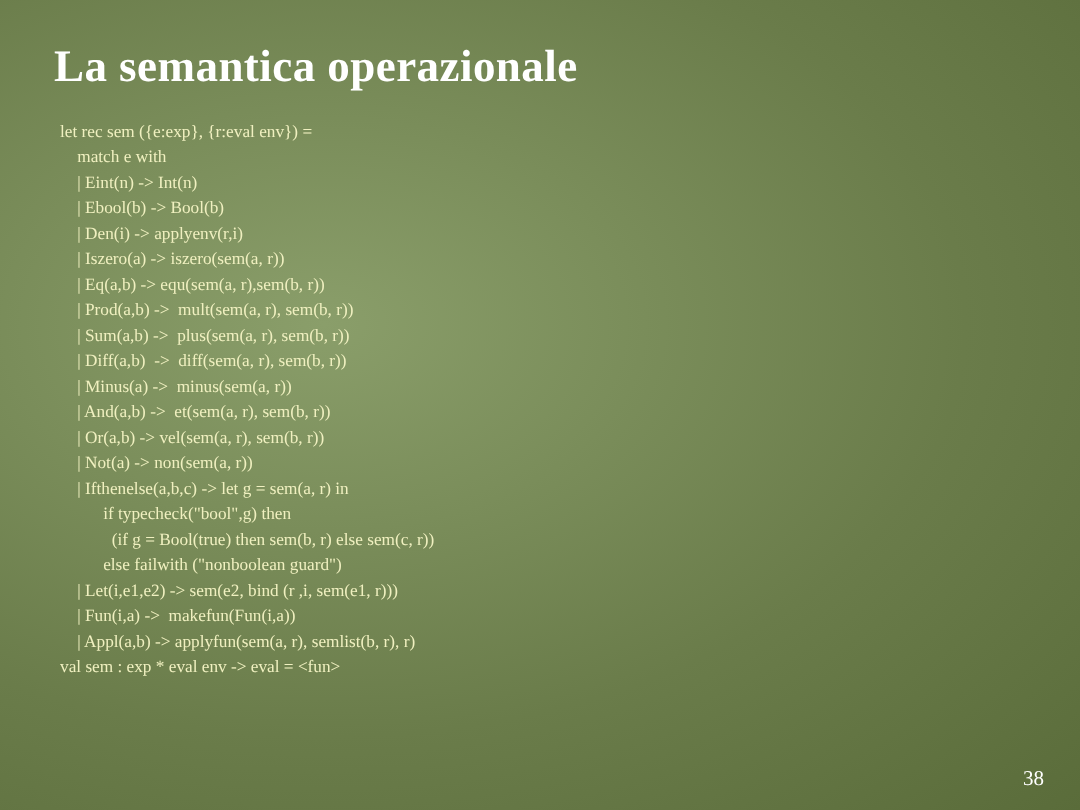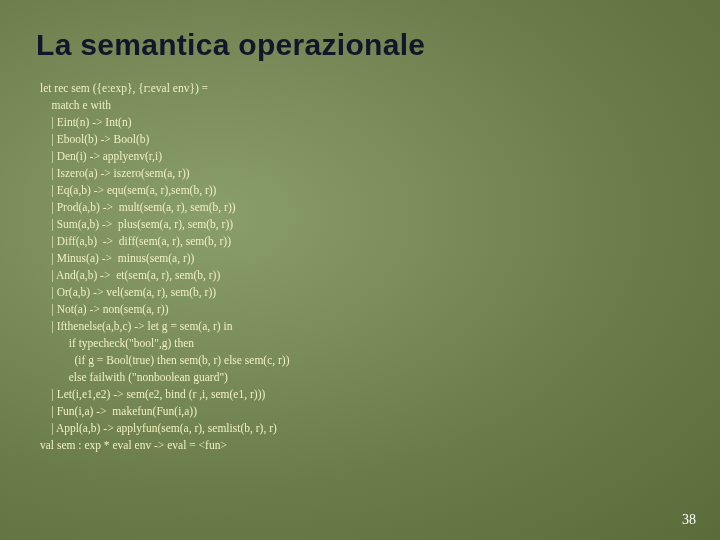--- a/index.html
+++ b/index.html
@@ -17,22 +17,22 @@
     .slide {
       width: 720px;
       height: 540px;
       position: relative;
       padding: 28px 36px 20px 36px;
     }
 
     .title {
       font-size: 30px;
       font-weight: bold;
-      color: #0f172a;
-      font-family: Liberation Sans, sans-serif;
+      color: #ffffff;
+      font-family: Liberation Serif, serif;
       margin-bottom: 18px;
       letter-spacing: 0.3px;
     }
 
     .code-block {
       font-family: Liberation Serif, serif;
       font-size: 11.5px;
       line-height: 1.48;
       color: #f0f0c0;
       white-space: pre;

